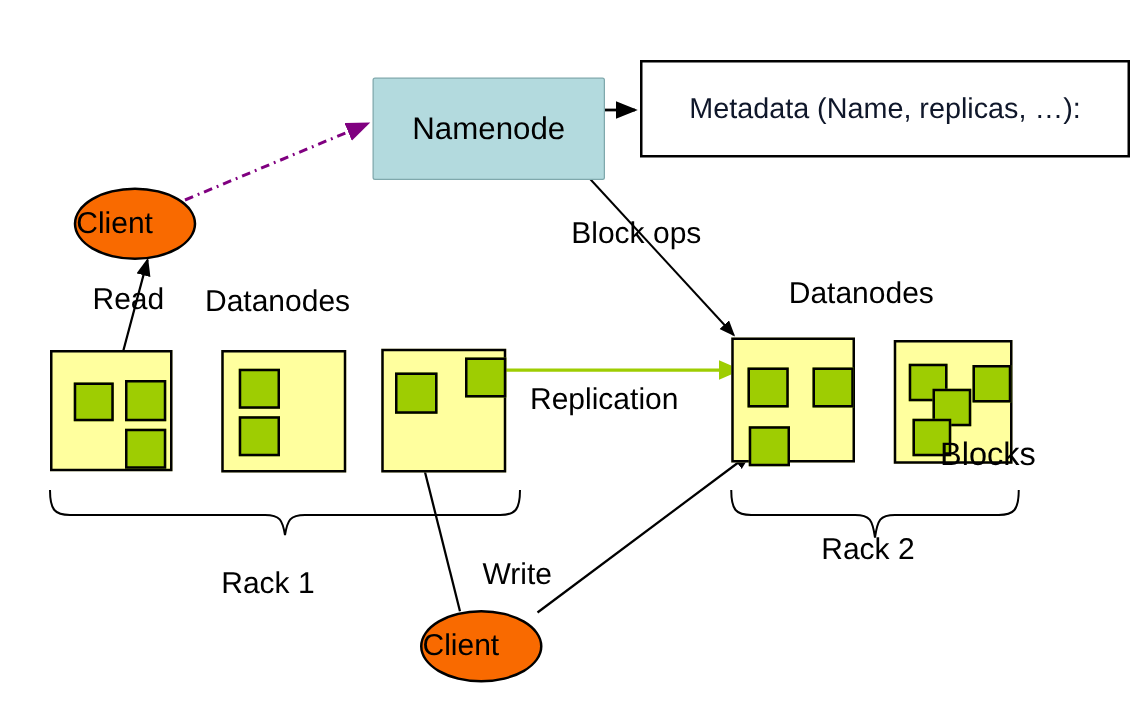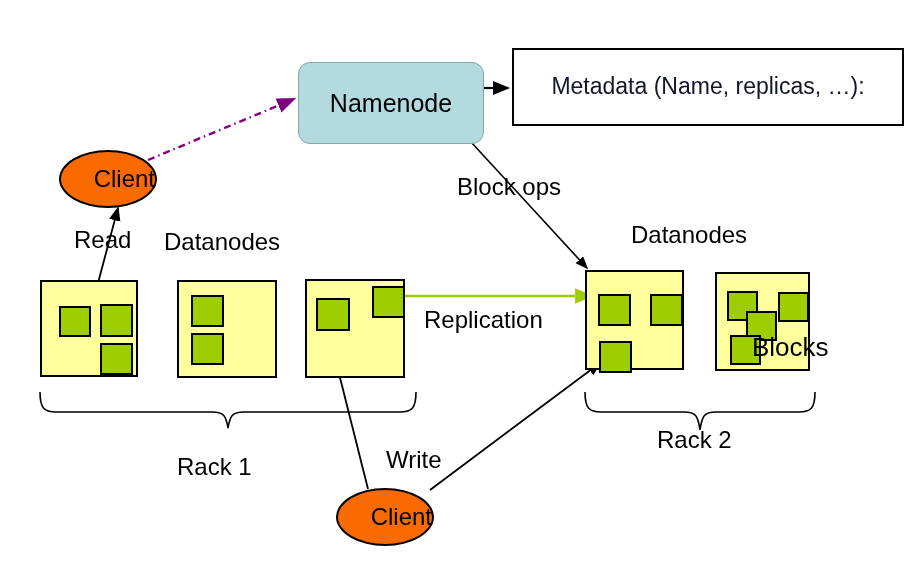--- a/index.html
+++ b/index.html
@@ -34,21 +34,21 @@
 
   
   .namenode {
     position: absolute;
     left: 298px;
     top: 62px;
     width: 186px;
     height: 82px;
     background: #b3dade;
     border: 1px solid #7fa8ac;
-    border-radius: 12px;
+    border-radius: 2px;
     display: flex;
     align-items: center;
     justify-content: center;
     font-size: 25px;
     color: #000;
     box-sizing: border-box;
   }
 
   
   .metabox {
@@ -70,21 +70,21 @@
   }
 
   
   .client {
     position: absolute;
     background: #f96a00;
     border: 2px solid #000000;
     border-radius: 50%;
     display: flex;
     align-items: center;
-    justify-content: flex-end;
+    justify-content: flex-start;
     font-size: 24px;
     color: #000;
     box-sizing: border-box;
   }
   #client-top { left: 59px; top: 150px; width: 98px; height: 58px; }
   #client-bottom { left: 336px; top: 488px; width: 98px; height: 58px; }
 
   
   .datanode {
     position: absolute;
@@ -95,21 +95,21 @@
   
   .block {
     position: absolute;
     background: #9ecd02;
     border: 2px solid #000000;
     box-sizing: border-box;
   }
   .blocks-label {
     position: absolute;
     left: 752px;
-    top: 332px;
+    top: 348px;
     font-size: 26px;
     color: #000;
   }
 </style>
 </head>
 <body>
 
 <div id="canvas">
 
   <svg class="layer" viewBox="0 0 914 564">

